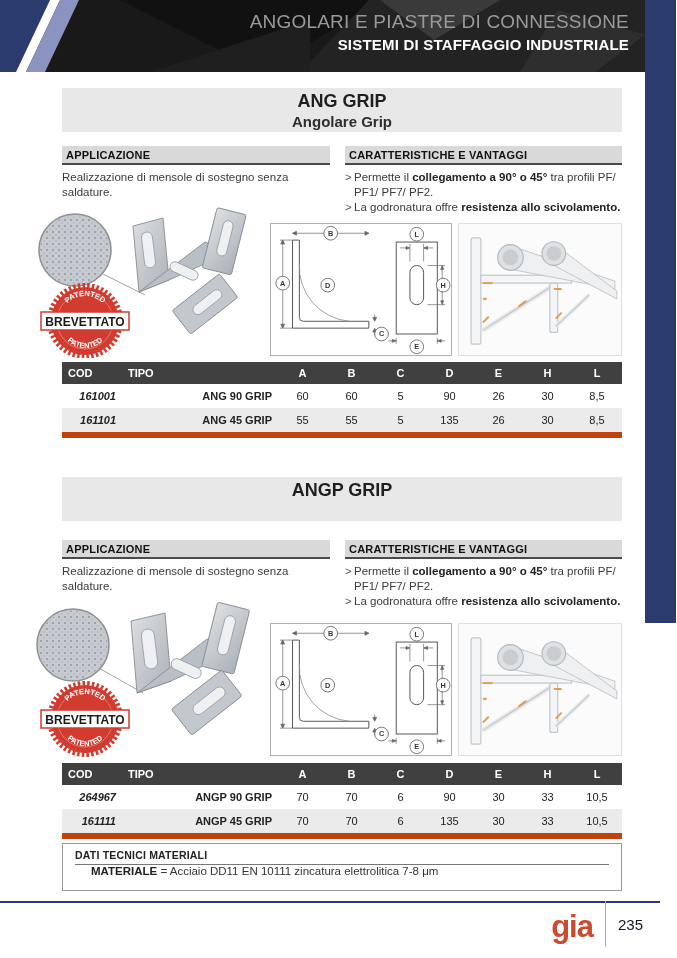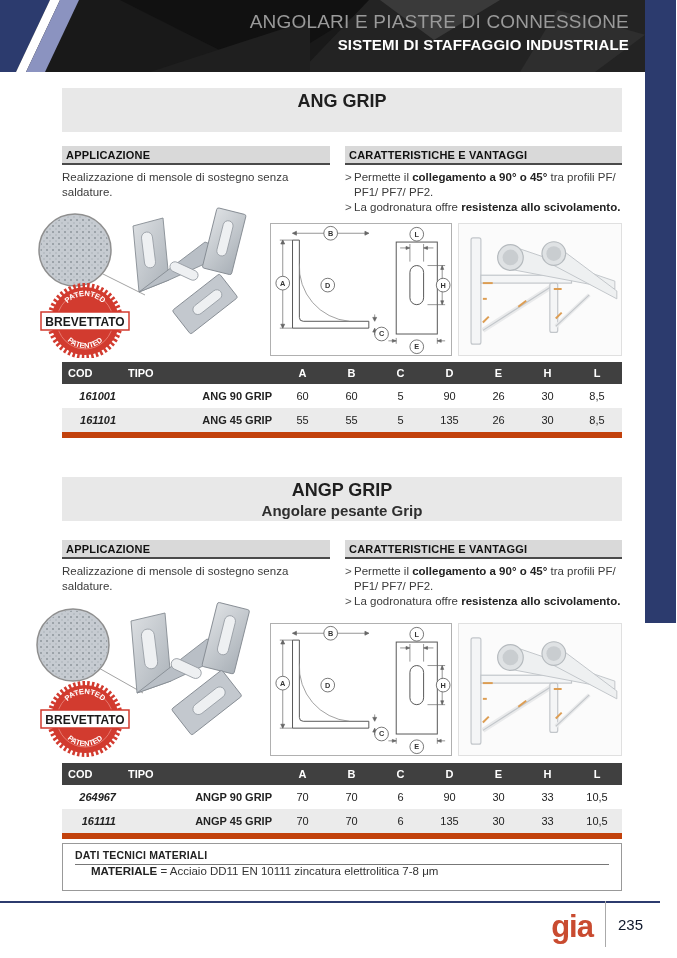--- a/index.html
+++ b/index.html
@@ -85,20 +85,21 @@
     <div class="stripe stripe-peri"></div>
     <div class="header-text">
       <div class="header-title">ANGOLARI E PIASTRE DI CONNESSIONE</div>
       <div class="header-sub">SISTEMI DI STAFFAGGIO INDUSTRIALE</div>
     </div>
   </div>
   <div class="side-bar"></div>
 
   <div class="band" style="top:88px">
     <div class="band-title">ANG GRIP</div>
+    <div class="band-sub">Angolare Grip</div>
   </div>
 
   <div class="cols" style="top:146px">
     <div class="col-left">
       <div class="subhead">APPLICAZIONE</div>
       <div class="col-body">Realizzazione di mensole di sostegno senza saldature.</div>
     </div>
     <div class="col-right">
       <div class="subhead">CARATTERISTICHE E VANTAGGI</div>
       <div class="col-body">
@@ -315,21 +316,20 @@
         <td>135</td>
         <td>26</td>
         <td>30</td>
         <td>8,5</td>
       </tr>
     </tbody>
   </table>
 
   <div class="band" style="top:477px">
     <div class="band-title">ANGP GRIP</div>
-    <div class="band-sub">Angolare pesante Grip</div>
   </div>
 
   <div class="cols" style="top:540px">
     <div class="col-left">
       <div class="subhead">APPLICAZIONE</div>
       <div class="col-body">Realizzazione di mensole di sostegno senza saldature.</div>
     </div>
     <div class="col-right">
       <div class="subhead">CARATTERISTICHE E VANTAGGI</div>
       <div class="col-body">

